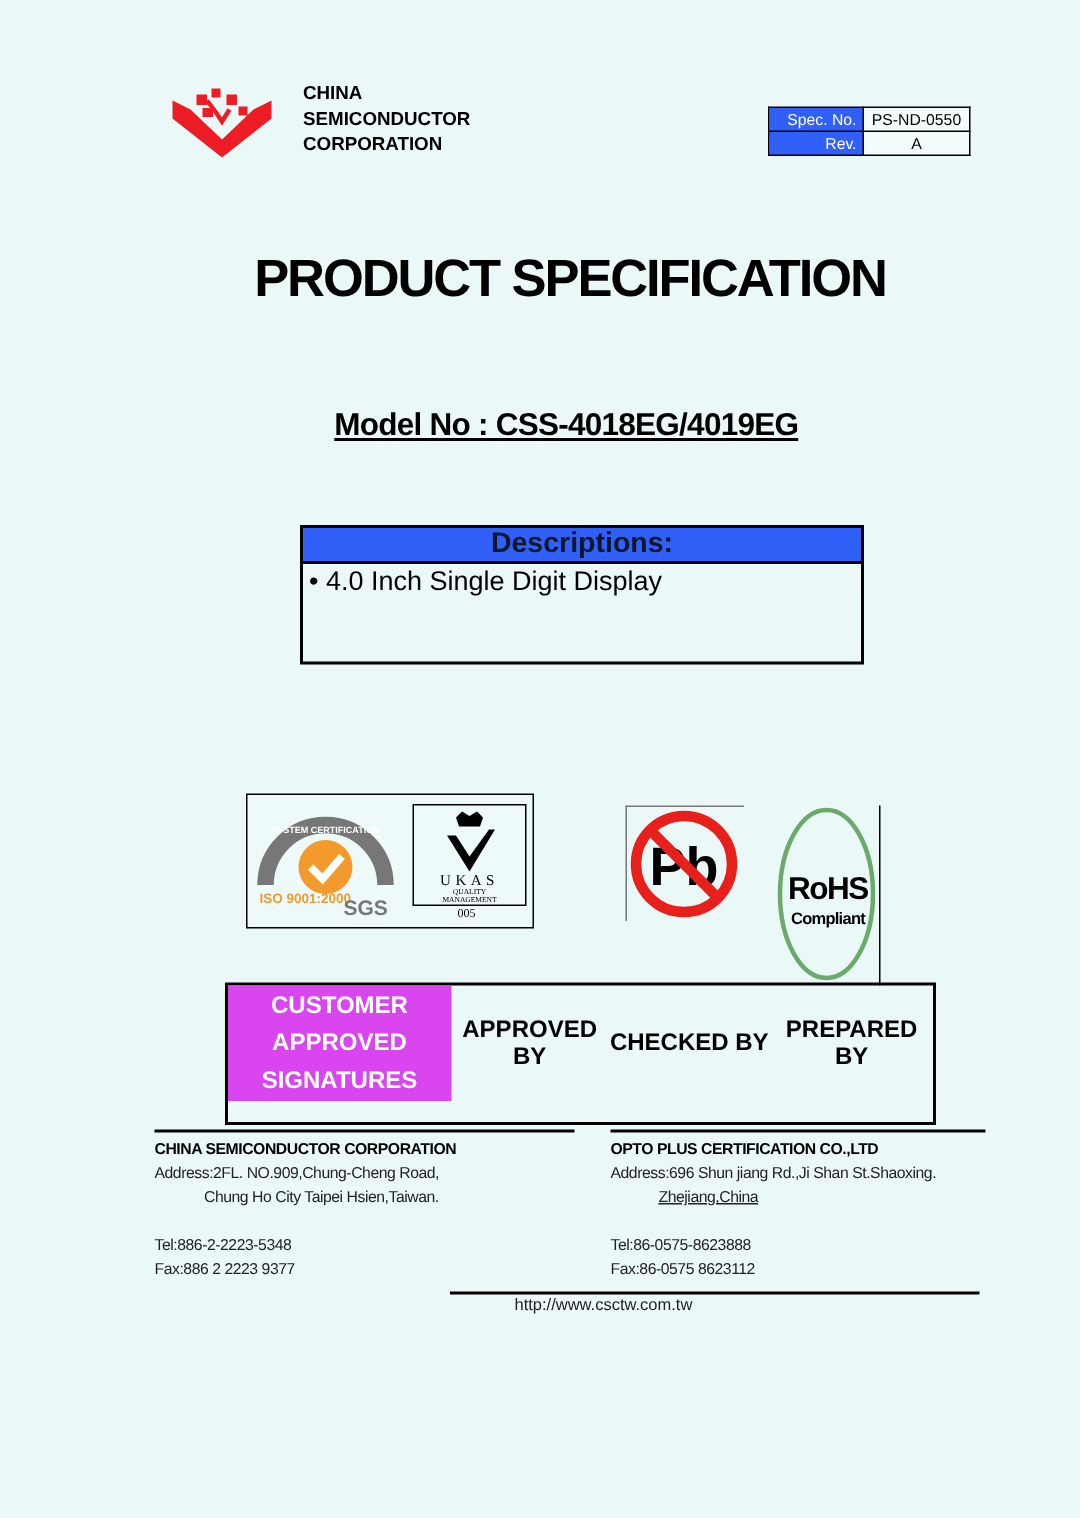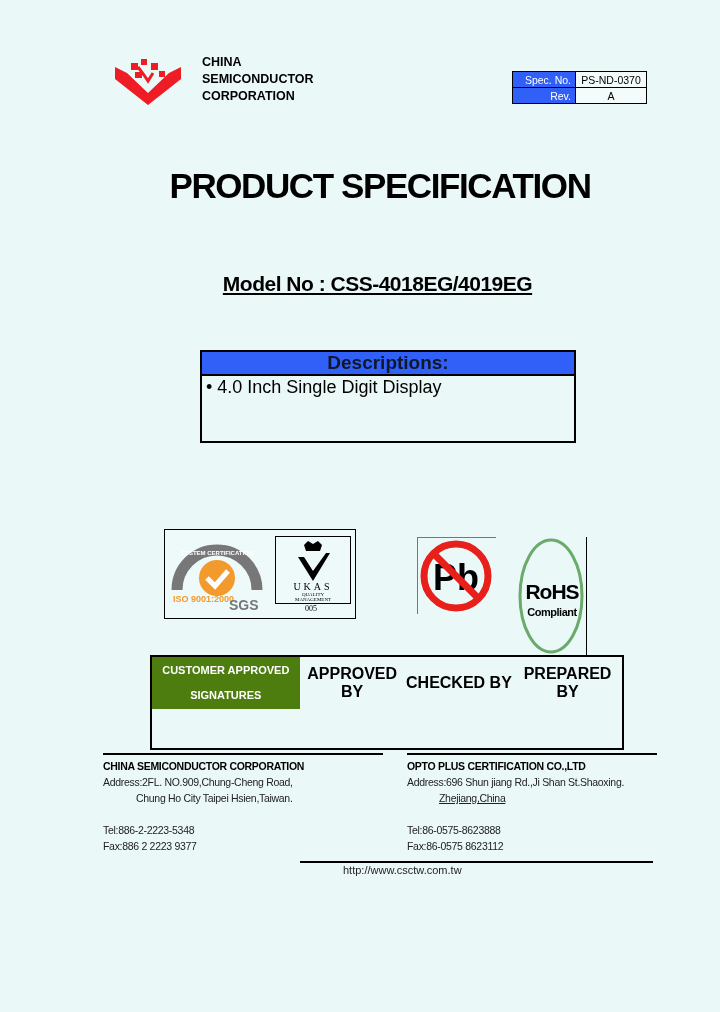--- a/index.html
+++ b/index.html
@@ -43,21 +43,21 @@
 <div class="abs company-name">
   <div>CHINA</div>
   <div>SEMICONDUCTOR</div>
   <div>CORPORATION</div>
 </div>
 
 <table class="abs spec-table">
   <tbody>
       <tr>
     <td class="lbl">Spec. No.</td>
-    <td class="val">PS-ND-0370</td>
+    <td class="val">PS-ND-0550</td>
   </tr>
   <tr>
     <td class="lbl">Rev.</td>
     <td class="val">A</td>
   </tr>
 </tbody>
   </table>
 
 <div class="abs page-title">PRODUCT SPECIFICATION</div>
 <div class="abs model-no">Model No : CSS-4018EG/4019EG</div>
@@ -104,21 +104,21 @@
     <text x="36" y="62" font-size="21" font-weight="bold" text-anchor="middle" font-family="Liberation Sans, sans-serif" letter-spacing="-1">RoHS</text>
     <text x="36" y="79" font-size="11" font-weight="bold" text-anchor="middle" font-family="Liberation Sans, sans-serif" letter-spacing="-0.5">Compliant</text>
   </svg>
 </div>
 <div class="abs rohs-line"></div>
 
 <div class="abs sig-wrap">
   <table style="border-collapse:collapse;width:470px;">
     <tbody>
         <tr>
-      <th style="width:150px;line-height:25px;background:#4d7c0f;color:#fff;font-size:11px;">
+      <th style="width:150px;line-height:25px;background:#d946ef;color:#fff;font-size:16px;">
         <div>CUSTOMER APPROVED</div>
         <div>SIGNATURES</div>
       </th>
       <th style="width:104px;">APPROVED BY</th>
       <th style="width:108px;margin-left:28px;">CHECKED BY</th>
       <th style="width:108px;">PREPARED BY</th>
     </tr>
     <tr>
       <td style="border-left:none;border-bottom:none;"></td>
       <td style="border-bottom:none;"></td>

